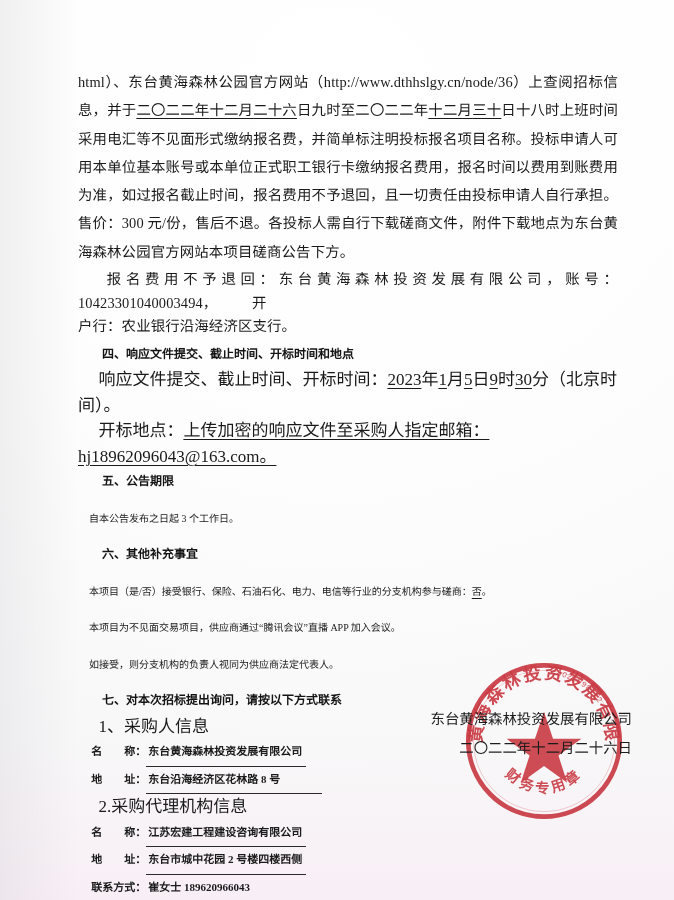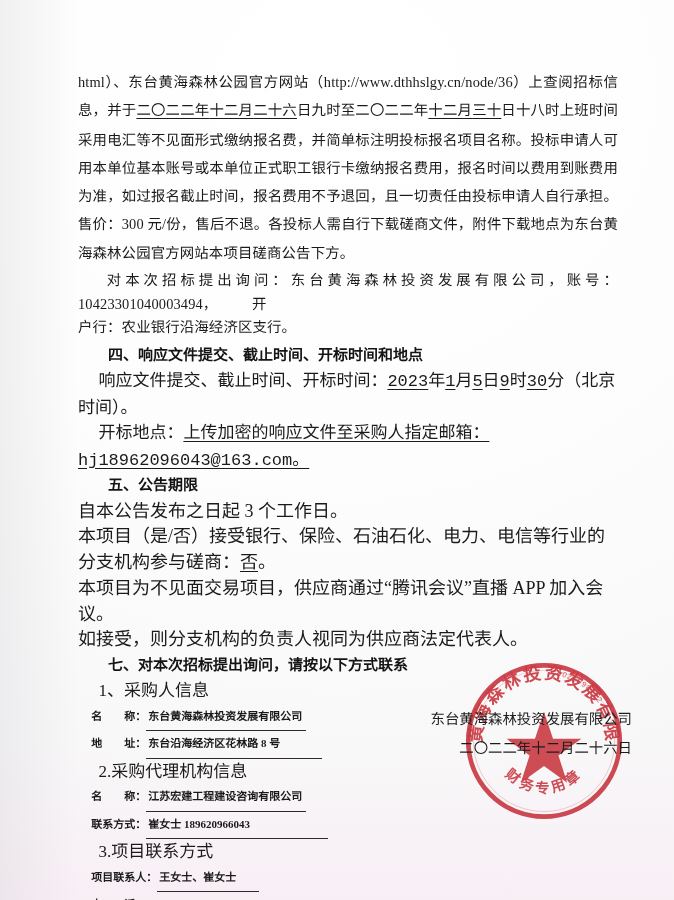--- a/index.html
+++ b/index.html
@@ -60,45 +60,45 @@
     line-height: 28.3px;
     color: #1a1a1a;
     text-align: justify;
     text-justify: inter-ideograph;
     margin: 0;
     letter-spacing: 0.15px;
     font-family: "Liberation Serif", "DejaVu Serif", serif;
   }
   .indent { text-indent: 2em; }
   .tight { line-height: 23.5px; }
-  .u { text-decoration: underline; text-underline-offset: 2.5px; font-family: Liberation Mono, monospace; }
+  .u { text-decoration: underline; text-underline-offset: 2.5px; }
   .nowrap { white-space: nowrap; }
   .gapsm { display: inline-block; width: 2.4em; }
 
   
   .sec {
-    font-size: 15px;
+    font-size: 12px;
     line-height: 25.5px;
     color: #141414;
     margin: 0;
     text-indent: 2em;
     font-weight: 600;
   }
   .line {
     font-size: 17px;
     line-height: 25.5px;
     color: #1a1a1a;
     margin: 0;
     text-indent: 1.2em;
   }
   .line-noindent {
-    font-size: 18px;
-    line-height: 25.5px;
-    color: #1a1a1a;
-    margin: 0;
+    font-size: 10px;
+    line-height: 25.5px;
+    color: #1a1a1a;
+    margin: 11px;
   }
 
   
   .kv {
     font-size: 11px;
     line-height: 25.5px;
     margin: 0;
     padding-left: 1.2em;
     color: #1a1a1a;
     white-space: nowrap;
@@ -144,42 +144,44 @@
 </style>
 </head>
 <body>
 
 <div id="scan-page">
 
   <div id="doc-body">
 
     <p class="p"><span>html）、东台黄海森林公园官方网站（http://www.dthhslgy.cn/node/36）上查阅招标信息，并于</span><span class="u nowrap">二〇二二年</span><span class="u nowrap">十二月</span><span class="u nowrap">二十六</span><span>日九时至二〇二二年</span><span class="u nowrap">十二月</span><span class="u nowrap">三十</span><span>日十八时上班时间采用电汇等不见面形式缴纳报名费，并简单标注明投标报名项目名称。投标申请人可用本单位基本账号或本单位正式职工银行卡缴纳报名费用，报名时间以费用到账费用为准，如过报名截止时间，报名费用不予退回，且一切责任由投标申请人自行承担。售价：300 元/份，售后不退。各投标人需自行下载磋商文件，附件下载地点为东台黄海森林公园官方网站本项目磋商公告下方。</span></p>
 
-    <p class="p indent tight" style="margin-top:2px;"><span>对本次招标提出询问：东台黄海森林投资发展有限公司，账号：10423301040003494，</span><span class="gapsm"></span><span>开</span></p>
+    <p class="p indent tight" style="margin-top:2px;"><span>报名费用不予退回：东台黄海森林投资发展有限公司，账号：10423301040003494，</span><span class="gapsm"></span><span>开</span></p>
     <p class="p tight">户行：农业银行沿海经济区支行。</p>
 
     <p class="sec" style="margin-top:3px;">四、响应文件提交、截止时间、开标时间和地点</p>
     <p class="line"><span>响应文件提交、截止时间、开标时间：</span><span class="u">2023</span><span>年</span><span class="u">1</span><span>月</span><span class="u">5</span><span>日</span><span class="u">9</span><span>时</span><span class="u">30</span><span>分</span><span>（北京时间）。</span></p>
     <p class="line"><span>开标地点：</span><span class="u">上传加密的响应文件至采购人指定邮箱：hj18962096043@163.com。</span></p>
 
     <p class="sec">五、公告期限</p>
     <p class="line-noindent">自本公告发布之日起 3 个工作日。</p>
 
+    <p class="sec">六、其他补充事宜</p>
     <p class="line-noindent"><span>本项目（是/否）接受银行、保险、石油石化、电力、电信等行业的分支机构参与磋商：</span><span class="u">否</span><span>。</span></p>
     <p class="line-noindent">本项目为不见面交易项目，供应商通过“腾讯会议”直播 APP 加入会议。</p>
     <p class="line-noindent">如接受，则分支机构的负责人视同为供应商法定代表人。</p>
 
     <p class="sec">七、对本次招标提出询问，请按以下方式联系</p>
 
     <p class="line">1、采购人信息</p>
     <p class="kv"><span class="k">名　　称：</span><span class="v">东台黄海森林投资发展有限公司</span></p>
     <p class="kv"><span class="k">地　　址：</span><span class="v" style="min-width:170px;">东台沿海经济区花林路 8 号</span></p>
 
     <p class="line">2.采购代理机构信息</p>
     <p class="kv"><span class="k">名　　称：</span><span class="v">江苏宏建工程建设咨询有限公司</span></p>
+    <p class="kv"><span class="k">地　　址：</span><span class="v">东台市城中花园 2 号楼四楼西侧</span></p>
     <p class="kv"><span class="k">联系方式：</span><span class="v" style="min-width:176px;">崔女士  189620966043</span></p>
 
     <p class="line">3.项目联系方式</p>
     <p class="kv"><span class="k">项目联系人：</span><span class="v" style="min-width:96px;">王女士、崔女士</span></p>
     <p class="kv"><span class="k">电　　话：</span><span class="v" style="min-width:200px;">15371196756 、189620966043</span></p>
 
   </div>
 
   <div id="company-seal">
     <svg viewBox="0 0 200 200" xmlns="http://www.w3.org/2000/svg" aria-hidden="true">

